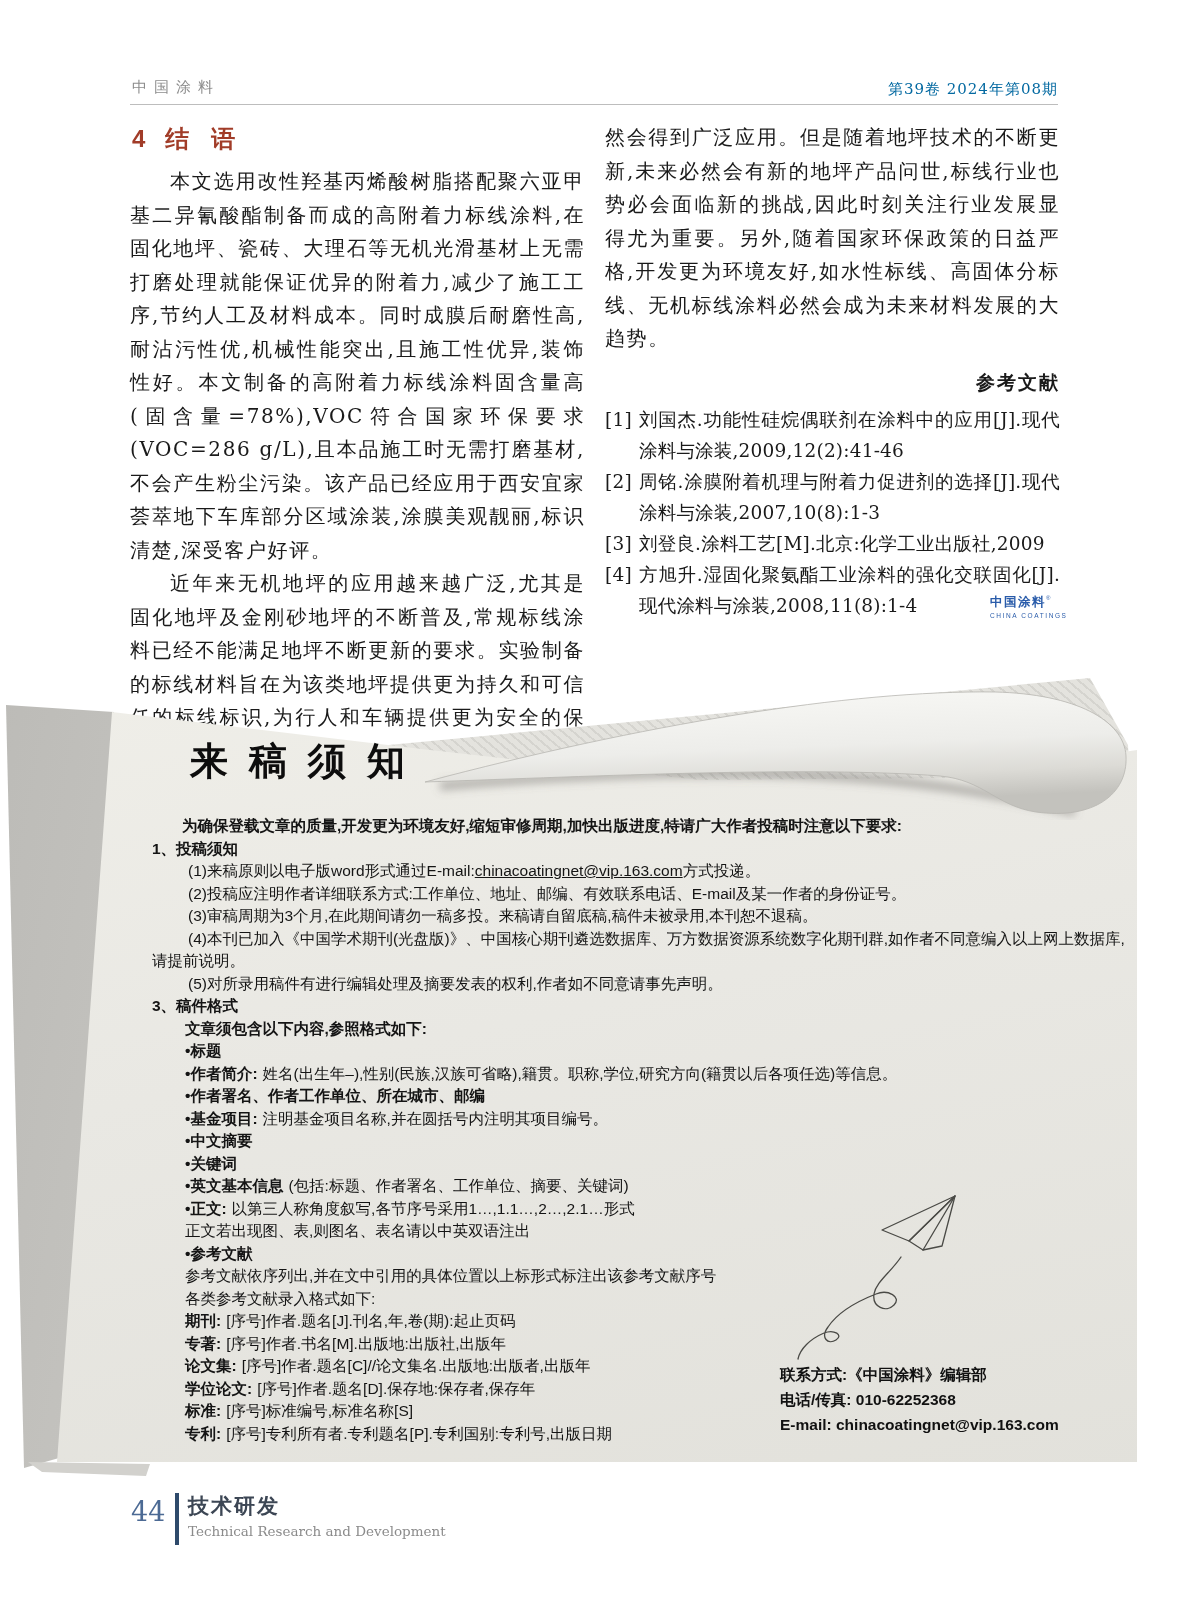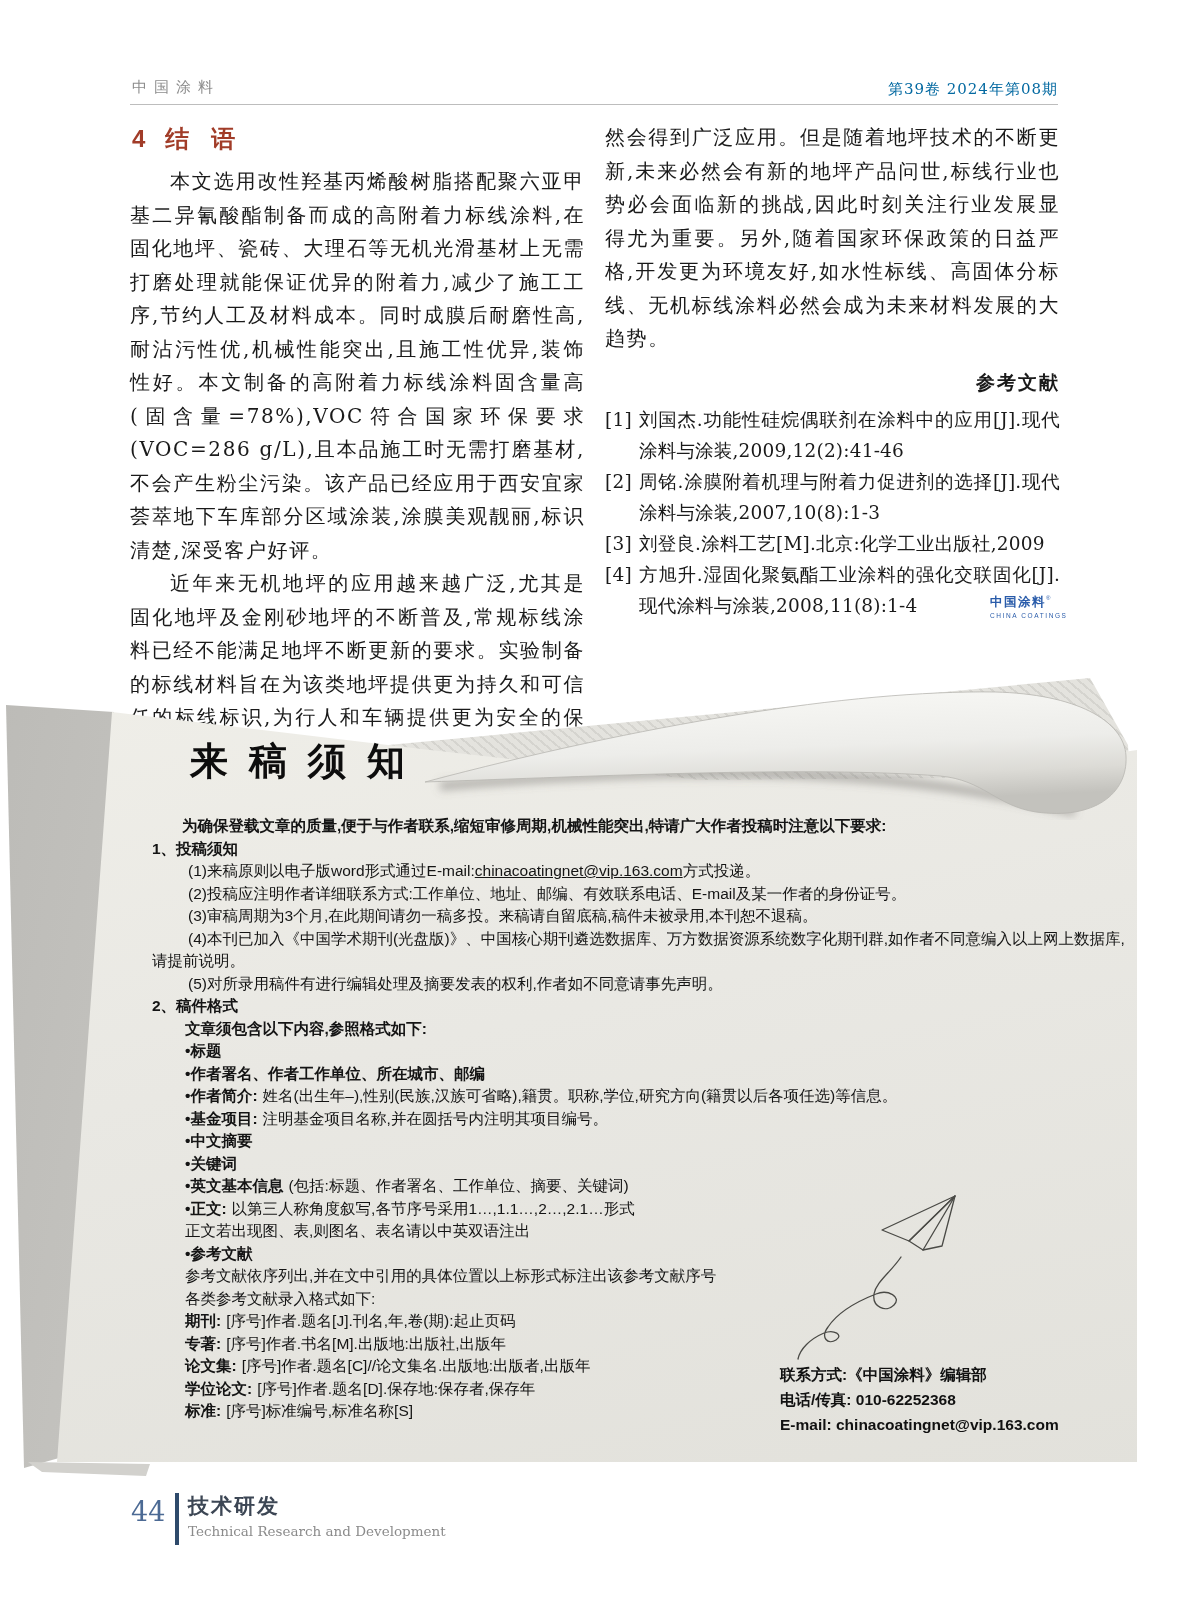--- a/index.html
+++ b/index.html
@@ -120,47 +120,48 @@
         <feGaussianBlur stdDeviation="4"></feGaussianBlur>
       </filter>
     </defs>
     <path d="M 440,136 C 700,114 900,118 1075,162" fill="none" stroke="rgba(110,109,105,0.45)" stroke-width="9" filter="url(#soft)"></path>
     <path d="M 425,132 C 640,75 850,40 995,42 C 1075,44 1124,70 1126,106
           C 1128,144 1094,170 1036,162 C 996,156 984,130 940,126 C 810,116 600,126 425,132 Z" fill="url(#flapGrad)" stroke="#b7b6b1" stroke-width="0.8"></path>
   </svg>
 
   <div class="notice-title">来稿须知</div>
   <div class="notice-body">
-      <div class="nline ind"><b>为确保登载文章的质量,便于与作者联系,缩短审修周期,机械性能突出,特请广大作者投稿时注意以下要求:</b></div>
+      <div class="nline ind"><b>为确保登载文章的质量,开发更为环境友好,缩短审修周期,加快出版进度,特请广大作者投稿时注意以下要求:</b></div>
       <div class="nline top"><b>1、投稿须知</b></div>
       <div class="nline item">(1)来稿原则以电子版word形式通过E-mail:<span class="ul">chinacoatingnet@vip.163.com</span>方式投递。</div>
       <div class="nline item">(2)投稿应注明作者详细联系方式:工作单位、地址、邮编、有效联系电话、E-mail及某一作者的身份证号。</div>
       <div class="nline item">(3)审稿周期为3个月,在此期间请勿一稿多投。来稿请自留底稿,稿件未被录用,本刊恕不退稿。</div>
       <div class="nline item">(4)本刊已加入《中国学术期刊(光盘版)》、中国核心期刊遴选数据库、万方数据资源系统数字化期刊群,如作者不同意编入以上网上数据库,</div>
       <div class="nline top">请提前说明。</div>
       <div class="nline item">(5)对所录用稿件有进行编辑处理及摘要发表的权利,作者如不同意请事先声明。</div>
-      <div class="nline top"><b>2、稿件格式</b></div>
+      <div class="nline top"><b>3、稿件格式</b></div>
       <div class="nline sub"><b>文章须包含以下内容,参照格式如下:</b></div>
       <div class="nline sub"><b>•标题</b></div>
+      <div class="nline sub"><b>•作者简介:</b>姓名(出生年–),性别(民族,汉族可省略),籍贯。职称,学位,研究方向(籍贯以后各项任选)等信息。</div>
       <div class="nline sub"><b>•作者署名、作者工作单位、所在城市、邮编</b></div>
-      <div class="nline sub"><b>•作者简介:</b>姓名(出生年–),性别(民族,汉族可省略),籍贯。职称,学位,研究方向(籍贯以后各项任选)等信息。</div>
       <div class="nline sub"><b>•基金项目:</b>注明基金项目名称,并在圆括号内注明其项目编号。</div>
       <div class="nline sub"><b>•中文摘要</b></div>
       <div class="nline sub"><b>•关键词</b></div>
       <div class="nline sub"><b>•英文基本信息</b>(包括:标题、作者署名、工作单位、摘要、关键词)</div>
       <div class="nline sub"><b>•正文:</b>以第三人称角度叙写,各节序号采用1…,1.1…,2…,2.1…形式</div>
       <div class="nline sub">正文若出现图、表,则图名、表名请以中英双语注出</div>
       <div class="nline sub"><b>•参考文献</b></div>
       <div class="nline sub">参考文献依序列出,并在文中引用的具体位置以上标形式标注出该参考文献序号</div>
       <div class="nline sub">各类参考文献录入格式如下:</div>
       <div class="nline sub"><b>期刊:</b>[序号]作者.题名[J].刊名,年,卷(期):起止页码</div>
       <div class="nline sub"><b>专著:</b>[序号]作者.书名[M].出版地:出版社,出版年</div>
       <div class="nline sub"><b>论文集:</b>[序号]作者.题名[C]//论文集名.出版地:出版者,出版年</div>
       <div class="nline sub"><b>学位论文:</b>[序号]作者.题名[D].保存地:保存者,保存年</div>
       <div class="nline sub"><b>标准:</b>[序号]标准编号,标准名称[S]</div>
+      <div class="nline sub"><b>专利:</b>[序号]专利所有者.专利题名[P].专利国别:专利号,出版日期</div>
     </div>
 
   <svg class="plane-svg" viewBox="0 0 190 200" xmlns="http://www.w3.org/2000/svg">
     <g fill="none" stroke="#4a4a46" stroke-width="1.3" stroke-linejoin="round" stroke-linecap="round">
       <path d="M167,14 L94,48 L121,59 Z"></path>
       <path d="M167,14 L121,59 L135,68 Z"></path>
       <path d="M167,14 L154,64 L135,68"></path>
       <path d="M113,75 C103,90 88,100 86,112 C84,125 98,131 106,123 C114,115 100,107 88,112
                C65,121 48,133 40,145 C32,156 40,163 48,158 C56,153 46,147 36,151
                C22,157 12,167 10,177"></path>

